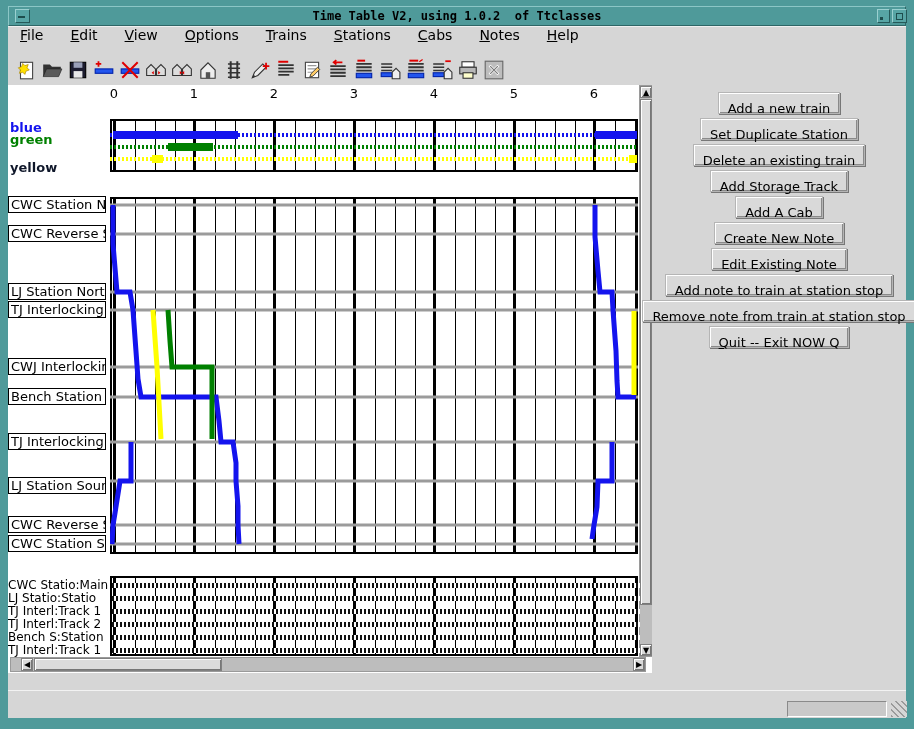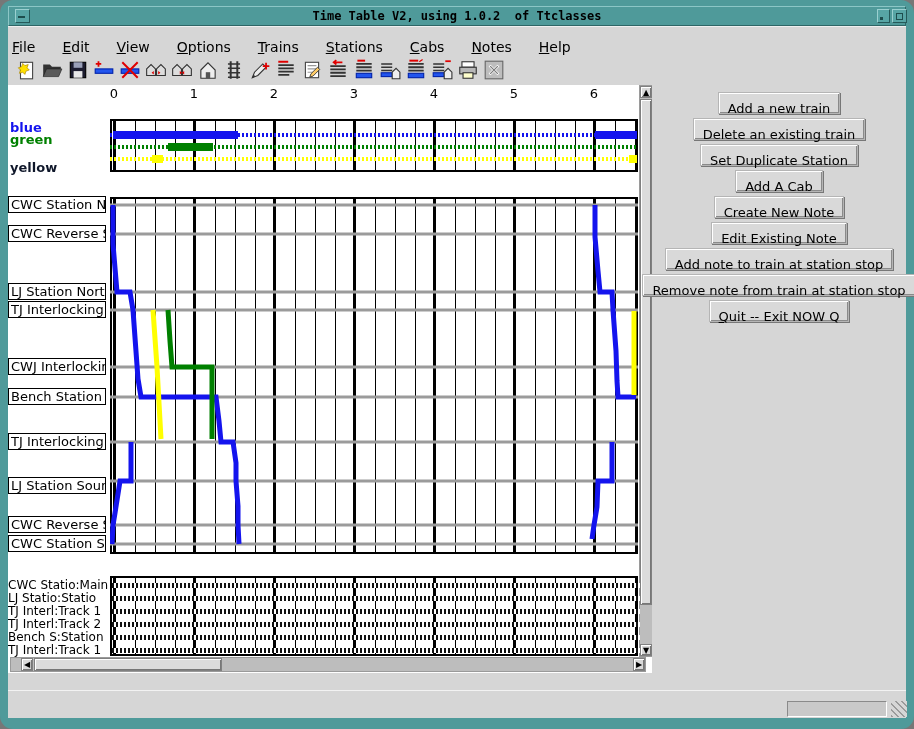--- a/index.html
+++ b/index.html
@@ -1,30 +1,30 @@
 <!DOCTYPE html>
 <html><head>
 <meta charset="utf-8">
 <style>
   html,body{margin:0;padding:0;background:#777;}
   *{box-sizing:border-box;}
-  .window{position:relative;width:914px;height:729px;background:#4F9A9A;font-family:"DejaVu Sans",sans-serif;overflow:hidden;border-radius:13px;}
+  .window{position:relative;width:914px;height:729px;background:#4F9A9A;font-family:"DejaVu Sans",sans-serif;overflow:hidden;}
   
   .titlebar{position:absolute;left:8px;top:6px;width:898px;height:20px;background:#4F9A9A;
     border-top:1px solid #8CC6C6;border-left:1px solid #8CC6C6;border-bottom:1px solid #2E6666;border-right:1px solid #2E6666;
     display:flex;align-items:center;justify-content:center;}
   .title-text{font-family:"DejaVu Sans Mono",monospace;font-size:12px;font-weight:bold;color:#000;white-space:pre;}
   .tb-btn{position:absolute;top:2px;width:15px;height:14px;background:#57A5A5;
     border-top:1px solid #9AD0D0;border-left:1px solid #9AD0D0;border-bottom:1px solid #255959;border-right:1px solid #255959;}
   .tb-btn .dash{position:absolute;left:2px;top:6px;width:7px;height:2px;background:#1d4d4d;}
   .tb-btn .dot{position:absolute;left:2px;bottom:2px;width:3px;height:3px;background:#1d4d4d;}
   .tb-btn .sq{position:absolute;left:3px;top:3px;width:7px;height:7px;border:1px solid #1d4d4d;}
   
   .client{position:absolute;left:8px;top:26px;width:898px;height:664px;background:#D6D6D6;border-top:1px solid #EFEFEF;}
-  .menubar{position:absolute;left:0;top:0;width:100%;height:28px;display:flex;align-items:flex-end;gap:27px;padding-left:4px;font-size:14px;color:#000;}
+  .menubar{position:absolute;left:0;top:0;width:100%;height:28px;display:flex;align-items:flex-start;gap:27px;padding-left:12px;font-size:14px;color:#000;}
   .menu-item{cursor:default;}
   .toolbar{position:absolute;left:0;top:28px;width:100%;height:30px;display:flex;align-items:center;gap:2px;padding-left:6px;}
   .tool{width:24px;height:24px;display:flex;align-items:center;justify-content:center;}
   
   .canvas{position:absolute;left:0;top:58px;width:644px;height:588px;background:#fff;}
   .rpanel{position:absolute;left:644px;top:58px;width:254px;height:606px;background:#D6D6D6;
     display:flex;flex-direction:column;align-items:center;padding-top:7px;gap:4px;}
   .pbtn{height:22px;padding:8px 9px;background:#D9D9D9;font-size:13px;color:#000;font-family:"DejaVu Sans",sans-serif;
     border:1px solid #B5B5B5;box-shadow:inset 1px 1px 0 #FFF, inset -1px -1px 0 #8a8a8a, 1px 1px 0 #777;white-space:nowrap;}
   .axis-tick{position:absolute;width:40px;text-align:center;font-size:13px;color:#000;top:1px;}
@@ -289,22 +289,23 @@
         <div class="track-label" style="top: 494px;">CWC Statio:Main</div>
         <div class="track-label" style="top: 507px;">LJ Statio:Statio</div>
         <div class="track-label" style="top: 520px;">TJ Interl:Track 1</div>
         <div class="track-label" style="top: 533px;">TJ Interl:Track 2</div>
         <div class="track-label" style="top: 546px;">Bench S:Station</div>
         <div class="track-label" style="top: 559px;">TJ Interl:Track 1</div>
       </div>
 
     <div class="rpanel" id="rpanel">
         <button class="pbtn">Add a new train</button>
+        <button class="pbtn">Set Duplicate Station</button>
         <button class="pbtn">Delete an existing train</button>
-        <button class="pbtn">Set Duplicate Station</button>
+        <button class="pbtn">Add Storage Track</button>
         <button class="pbtn">Add A Cab</button>
         <button class="pbtn">Create New Note</button>
         <button class="pbtn">Edit Existing Note</button>
         <button class="pbtn">Add note to train at station stop</button>
         <button class="pbtn">Remove note from train at station stop</button>
         <button class="pbtn"><u>Q</u>uit -- Exit NOW Q</button>
       </div>
   </div>
 
   <div class="statusbar">

